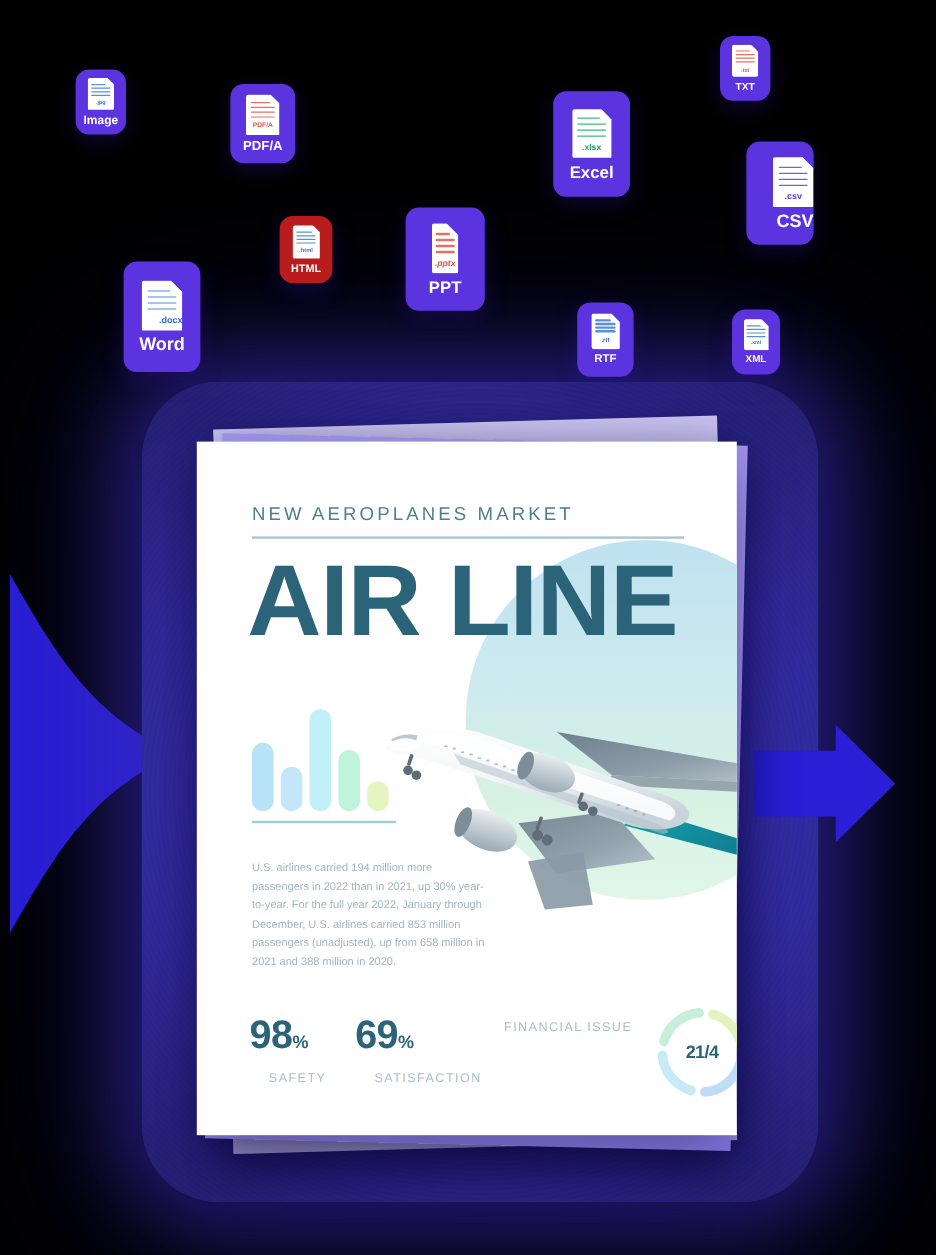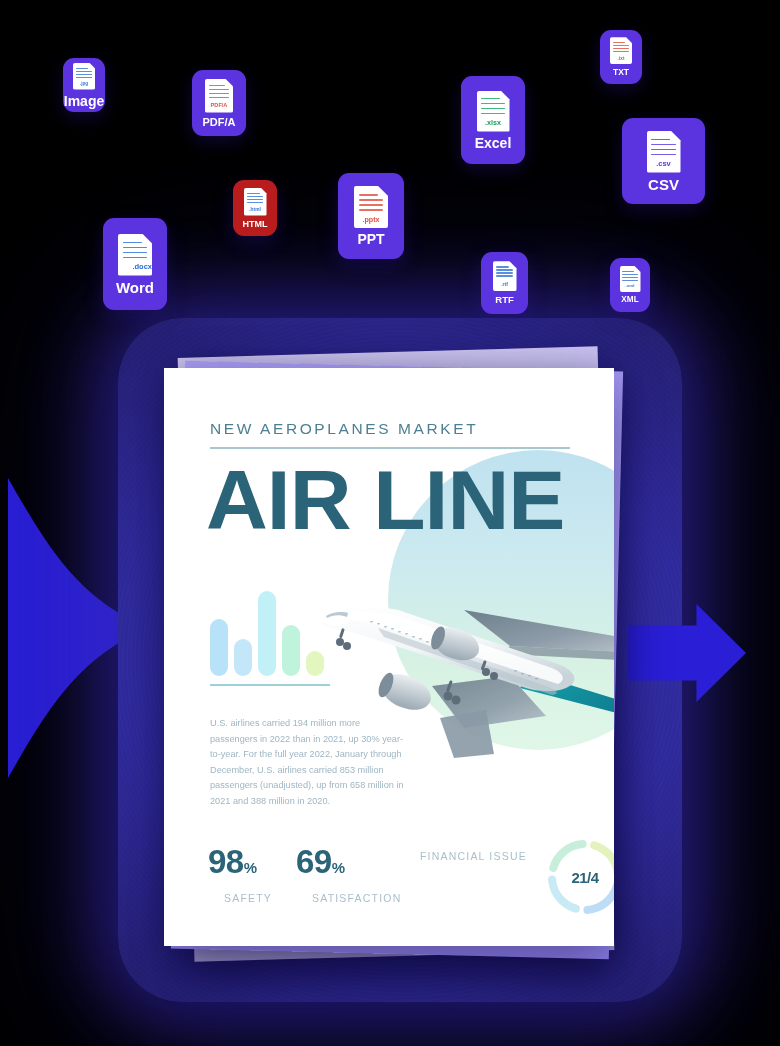--- a/index.html
+++ b/index.html
@@ -280,21 +280,21 @@
   <div id="badges">
       <div class="badge" style="left: 63px; top: 58px; width: 42px; height: 54px; background: rgb(91, 52, 224);">
         <div class="page-icon" style="width: 22px; height: 27px; clip-path: polygon(0px 0px, calc(100% - 6px) 0px, 100% 6px, 100% 100%, 0px 100%);">
           <div class="corner" style="border-width: 0px 6px 6px 0px; border-right-color: rgb(255, 255, 255); border-top-color: rgb(216, 216, 230);"></div>
           <div class="ln" style="top: 5px; height: 1.215px; width: 56%; background: rgb(90, 143, 224);"></div>
           <div class="ln" style="top: 8px; height: 1.215px; width: 72%; background: rgb(90, 143, 224);"></div>
           <div class="ln" style="top: 11px; height: 1.215px; width: 72%; background: rgb(90, 143, 224);"></div>
           <div class="ln" style="top: 14px; height: 1.215px; width: 72%; background: rgb(90, 143, 224);"></div>
           <div class="ext" style="bottom: 3px; font-size: 4.6px; color: rgb(59, 116, 214);">.jpg</div>
         </div>
-        <div class="b-label" style="font-size: 14px;">Image</div>
+        <div class="b-label" style="font-size: 10px;">Image</div>
       </div>
       <div class="badge" style="left: 192px; top: 70px; width: 54px; height: 66px; background: rgb(91, 52, 224);">
         <div class="page-icon" style="width: 28px; height: 34px; clip-path: polygon(0px 0px, calc(100% - 8px) 0px, 100% 8px, 100% 100%, 0px 100%);">
           <div class="corner" style="border-width: 0px 8px 8px 0px; border-right-color: rgb(255, 255, 255); border-top-color: rgb(216, 216, 230);"></div>
           <div class="ln" style="top: 6px; height: 1.53px; width: 56%; background: rgb(232, 112, 96);"></div>
           <div class="ln" style="top: 10px; height: 1.53px; width: 72%; background: rgb(232, 112, 96);"></div>
           <div class="ln" style="top: 14px; height: 1.53px; width: 72%; background: rgb(232, 112, 96);"></div>
           <div class="ln" style="top: 18px; height: 1.53px; width: 72%; background: rgb(232, 112, 96);"></div>
           <div class="ext" style="bottom: 4px; font-size: 5.6px; color: rgb(224, 85, 69);">PDF/A</div>
         </div>
@@ -316,21 +316,21 @@
           <div class="corner" style="border-width: 0px 10px 10px 0px; border-right-color: rgb(255, 255, 255); border-top-color: rgb(216, 216, 230);"></div>
           <div class="ln" style="top: 8px; height: 1.89px; width: 56%; background: rgb(79, 138, 227);"></div>
           <div class="ln" style="top: 13px; height: 1.89px; width: 72%; background: rgb(79, 138, 227);"></div>
           <div class="ln" style="top: 18px; height: 1.89px; width: 72%; background: rgb(79, 138, 227);"></div>
           <div class="ln" style="top: 23px; height: 1.89px; width: 72%; background: rgb(79, 138, 227);"></div>
           <div class="ext" style="bottom: 5px; font-size: 7.5px; color: rgb(47, 107, 214); text-align: right;">.docx</div>
         </div>
         <div class="b-label" style="font-size: 15px;">Word</div>
       </div>
       <div class="badge" style="left: 338px; top: 173px; width: 66px; height: 86px; background: rgb(91, 52, 224);">
-        <div class="page-icon" style="width: 34px; height: 42px; clip-path: polygon(0px 0px, calc(100% - 10px) 0px, 100% 10px, 100% 100%, 0px 100%);">
+        <div class="page-icon" style="width: 22px; height: 42px; clip-path: polygon(0px 0px, calc(100% - 10px) 0px, 100% 10px, 100% 100%, 0px 100%); font-style: italic;">
           <div class="corner" style="border-width: 0px 10px 10px 0px; border-right-color: rgb(255, 255, 255); border-top-color: rgb(216, 216, 230);"></div>
           <div class="ln" style="top: 8px; height: 1.89px; width: 56%; background: rgb(232, 112, 96);"></div>
           <div class="ln" style="top: 13px; height: 1.89px; width: 72%; background: rgb(232, 112, 96);"></div>
           <div class="ln" style="top: 18px; height: 1.89px; width: 72%; background: rgb(232, 112, 96);"></div>
           <div class="ln" style="top: 23px; height: 1.89px; width: 72%; background: rgb(232, 112, 96);"></div>
           <div class="ext" style="bottom: 5px; font-size: 7.2px; color: rgb(224, 85, 69);">.pptx</div>
         </div>
         <div class="b-label" style="font-size: 14px;">PPT</div>
       </div>
       <div class="badge" style="left: 461px; top: 76px; width: 64px; height: 88px; background: rgb(91, 52, 224);">
@@ -348,21 +348,21 @@
         <div class="page-icon" style="width: 22px; height: 27px; clip-path: polygon(0px 0px, calc(100% - 6px) 0px, 100% 6px, 100% 100%, 0px 100%);">
           <div class="corner" style="border-width: 0px 6px 6px 0px; border-right-color: rgb(255, 255, 255); border-top-color: rgb(216, 216, 230);"></div>
           <div class="ln" style="top: 5px; height: 1.215px; width: 56%; background: rgb(232, 112, 96);"></div>
           <div class="ln" style="top: 8px; height: 1.215px; width: 72%; background: rgb(232, 112, 96);"></div>
           <div class="ln" style="top: 11px; height: 1.215px; width: 72%; background: rgb(232, 112, 96);"></div>
           <div class="ln" style="top: 14px; height: 1.215px; width: 72%; background: rgb(232, 112, 96);"></div>
           <div class="ext" style="bottom: 3px; font-size: 4.6px; color: rgb(224, 85, 69);">.txt</div>
         </div>
         <div class="b-label" style="font-size: 8.5px;">TXT</div>
       </div>
-      <div class="badge" style="left: 622px; top: 118px; width: 83px; height: 86px; background: rgb(91, 52, 224);">
+      <div class="badge" style="left: 622px; top: 118px; width: 56px; height: 86px; background: rgb(91, 52, 224); align-items: flex-end;">
         <div class="page-icon" style="width: 34px; height: 42px; clip-path: polygon(0px 0px, calc(100% - 10px) 0px, 100% 10px, 100% 100%, 0px 100%);">
           <div class="corner" style="border-width: 0px 10px 10px 0px; border-right-color: rgb(255, 255, 255); border-top-color: rgb(216, 216, 230);"></div>
           <div class="ln" style="top: 8px; height: 1.89px; width: 56%; background: rgb(122, 92, 234);"></div>
           <div class="ln" style="top: 13px; height: 1.89px; width: 72%; background: rgb(122, 92, 234);"></div>
           <div class="ln" style="top: 18px; height: 1.89px; width: 72%; background: rgb(122, 92, 234);"></div>
           <div class="ln" style="top: 23px; height: 1.89px; width: 72%; background: rgb(122, 92, 234);"></div>
           <div class="ext" style="bottom: 5px; font-size: 7.5px; color: rgb(91, 52, 224);">.csv</div>
         </div>
         <div class="b-label" style="font-size: 15px;">CSV</div>
       </div>

